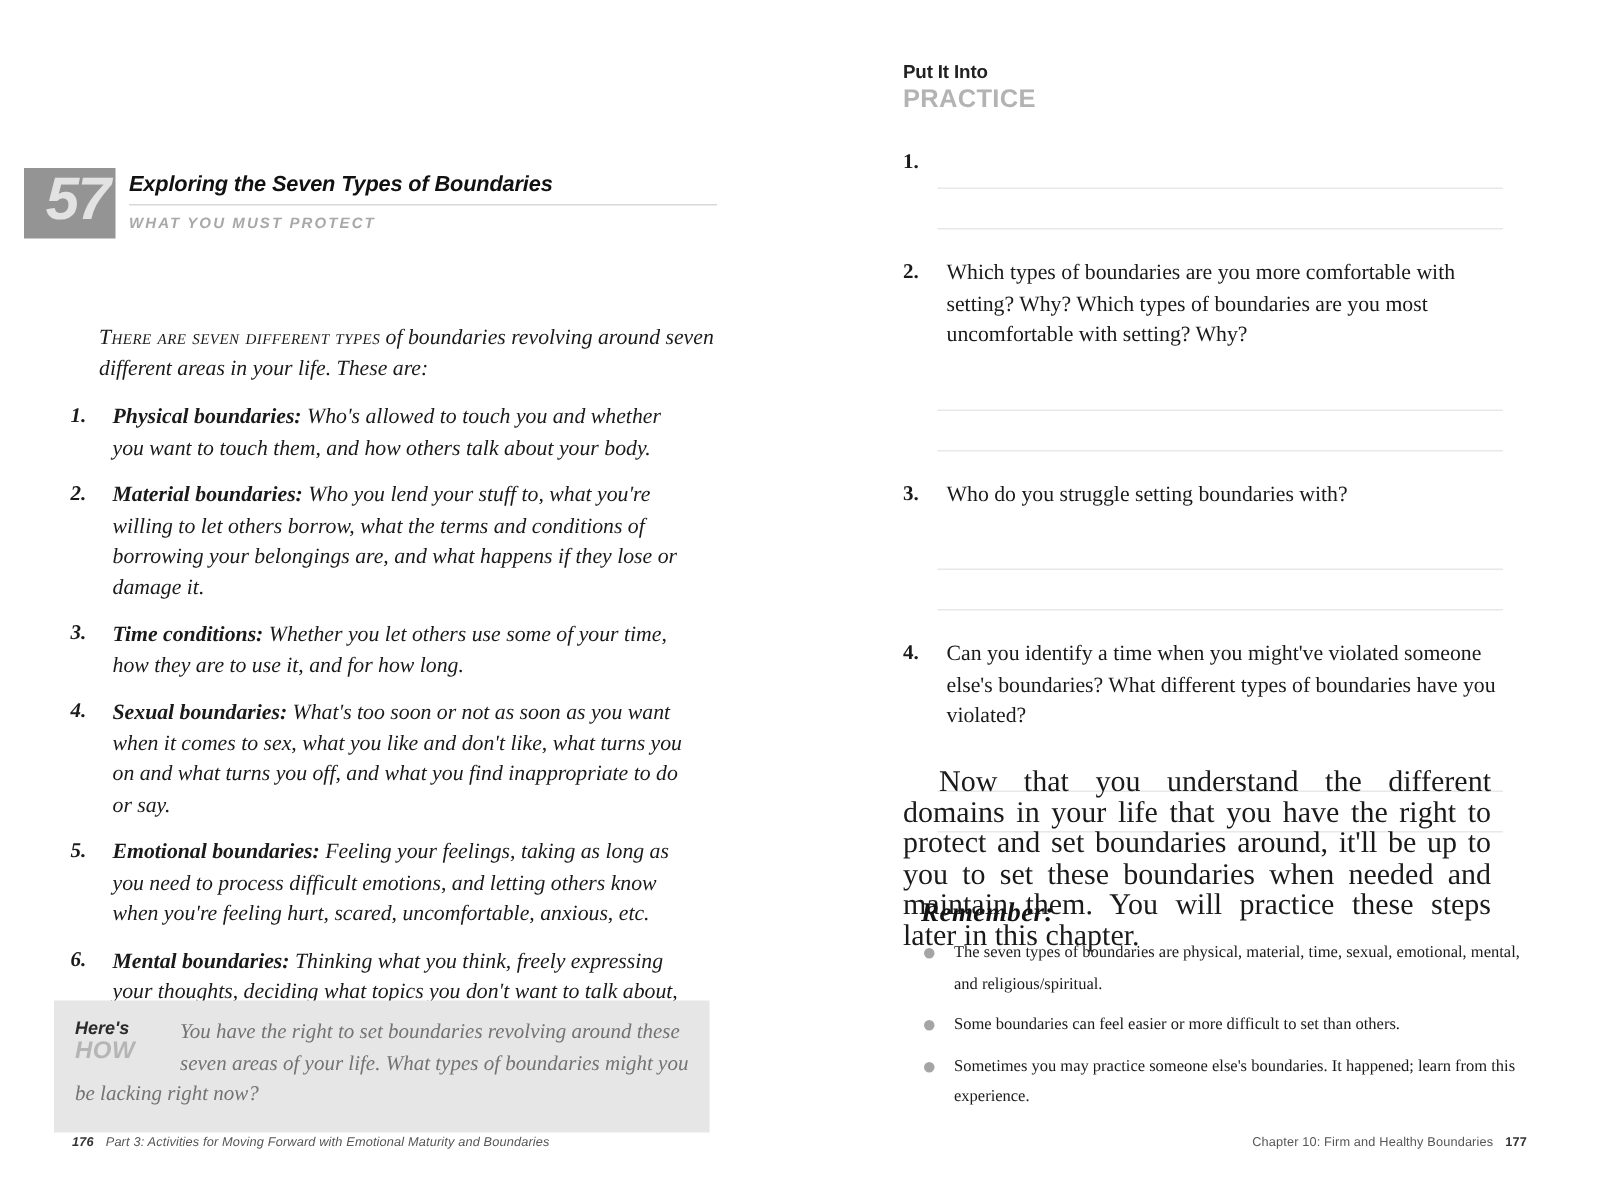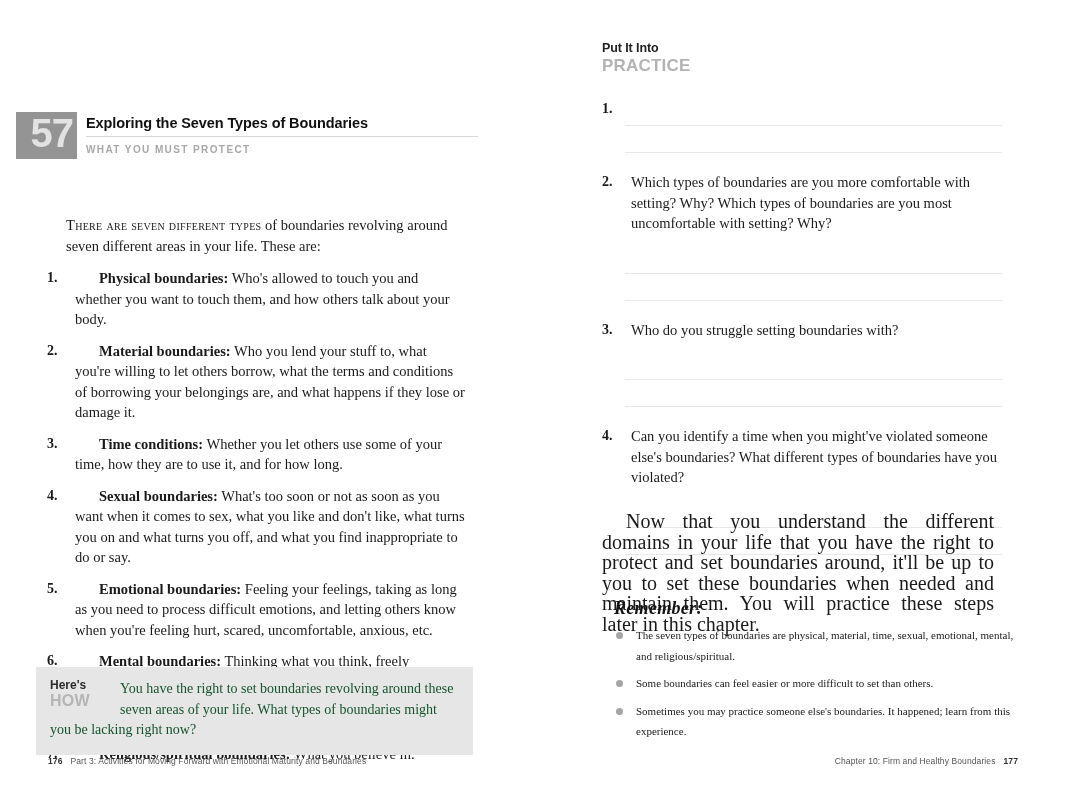--- a/index.html
+++ b/index.html
@@ -21,20 +21,21 @@
     inset: 0;
   }
 
   
   .left-page {
     position: absolute;
     left: 0;
     top: 0;
     width: 533px;
     height: 800px;
+    font-style: italic;
   }
 
   .activity-header {
     position: absolute;
     left: 16px;
     top: 112px;
     width: 450px;
     height: 48px;
   }
   .activity-number-badge {
@@ -116,21 +117,20 @@
   }
   .num-item .marker {
     position: absolute;
     left: 0;
     top: 0;
     font-weight: bold;
     font-size: 14px;
   }
   .num-item b {
     font-weight: bold;
-    margin-left: 24px;
   }
 
   .heres-how-box {
     position: absolute;
     left: 36px;
     top: 667px;
     width: 437px;
     padding: 12px 14px 14px 14px;
     box-sizing: border-box;
     background: #e6e6e6;
@@ -153,21 +153,21 @@
     font-weight: bold;
     font-size: 16px;
     color: #b5b5b5;
     display: block;
     line-height: 17px;
     letter-spacing: 0.3px;
   }
   .hh-text {
     font-size: 14px;
     line-height: 20.5px;
-    color: #14532d;
+    color: #737373;
   }
 
   
   .right-page {
     position: absolute;
     left: 533px;
     top: 0;
     width: 533px;
     height: 800px;
   }

